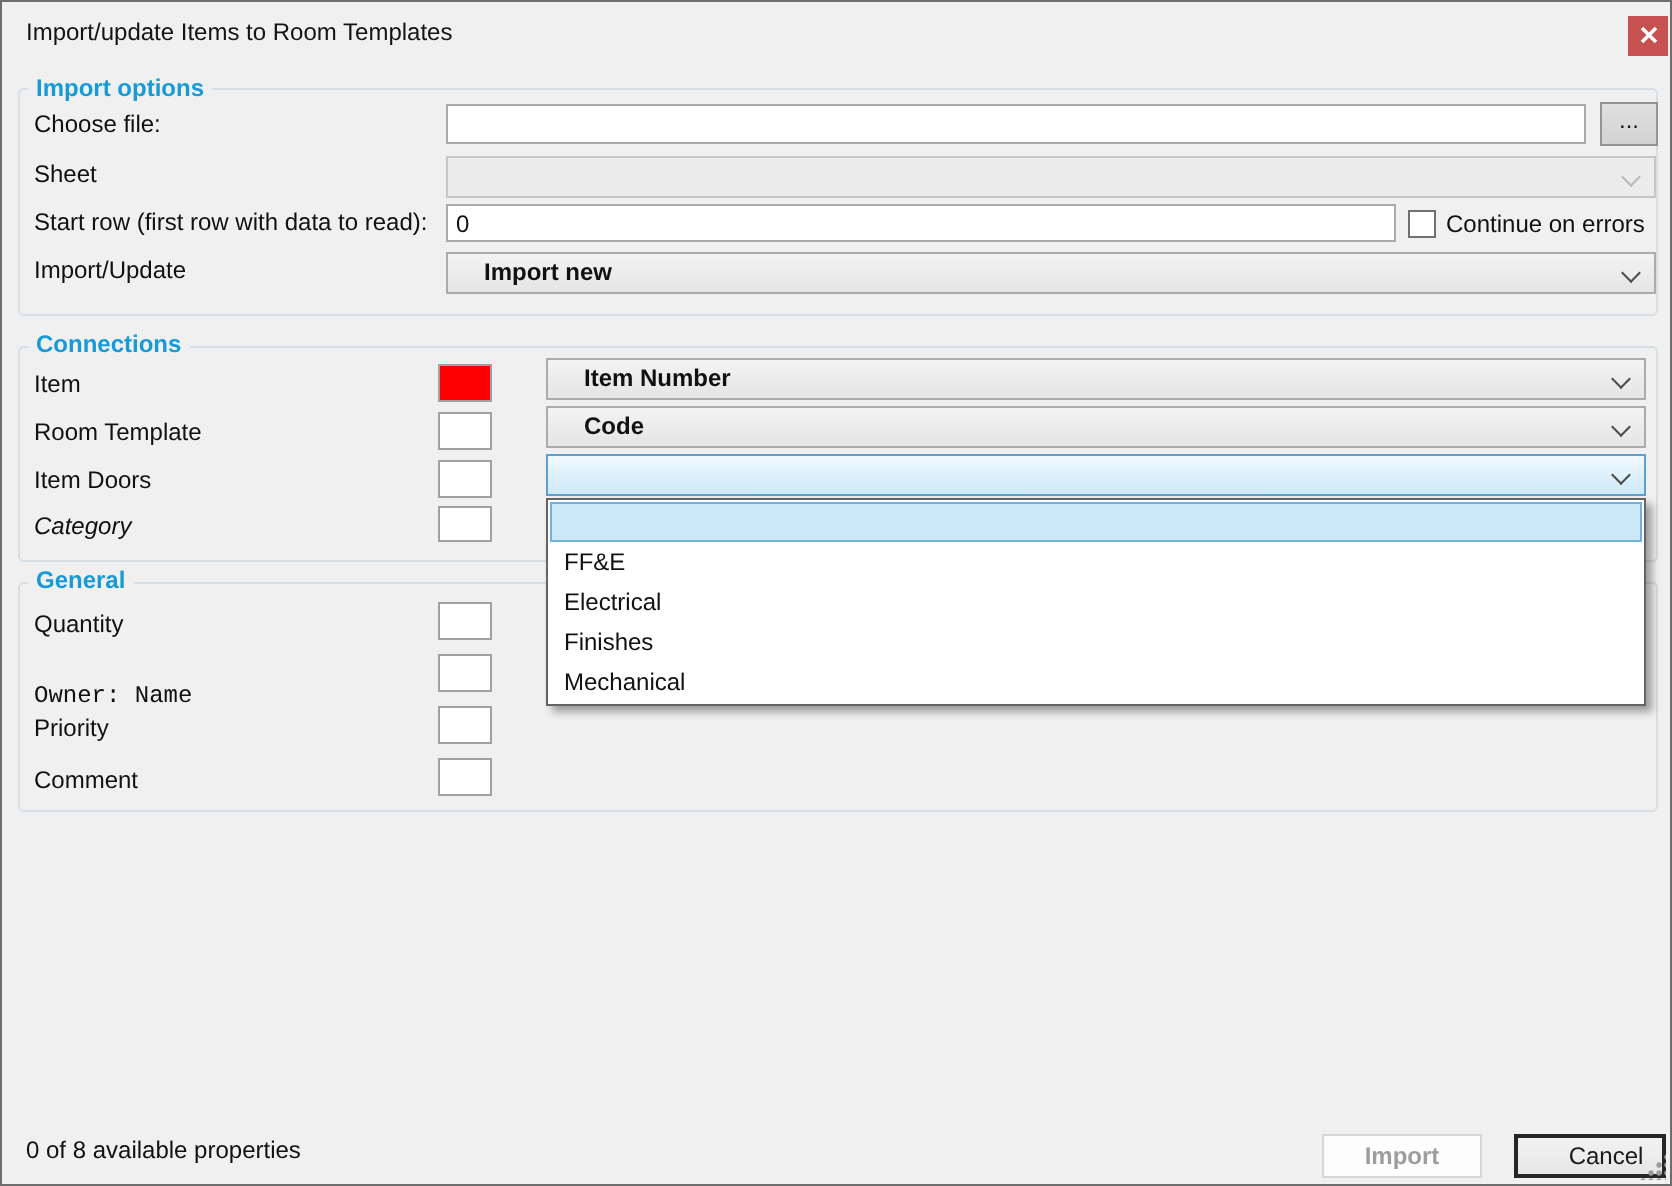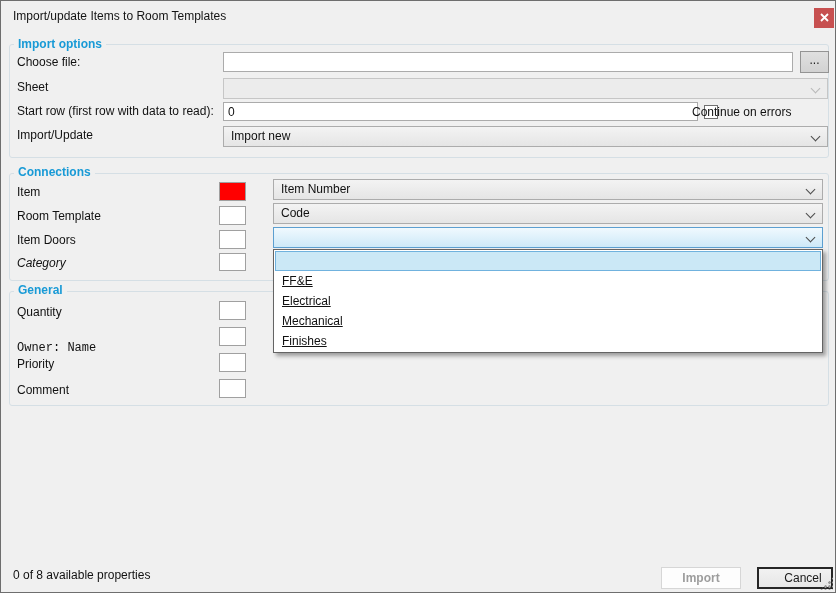--- a/index.html
+++ b/index.html
@@ -13,34 +13,34 @@
   .title{position:absolute;left:12px;top:8px;font-size:12px;color:#141414;}
   .close-btn{position:absolute;left:813px;top:7px;width:20px;height:20px;background:#c75050;
     display:flex;align-items:center;justify-content:center;cursor:pointer;}
   
   .groupbox{position:absolute;border:1px solid #d5dfe5;border-radius:3px;box-sizing:border-box;}
   .group-header{position:absolute;background:#f0f0f0;padding:0 4px;font-weight:bold;color:#189ad6;font-size:12px;line-height:14px;}
   
   .tinput{position:absolute;background:#fff;border:1px solid #ababab;box-sizing:border-box;
     font-family:"Liberation Sans",sans-serif;font-size:12px;padding:0 0 0 4px;color:#111;}
   .combo{position:absolute;background:linear-gradient(#f3f3f3,#e5e5e5);border:1px solid #acacac;
-    box-sizing:border-box;line-height:19px;padding-left:7px;color:#111;}
+    box-sizing:border-box;line-height:19px;padding-left:18px;color:#111;font-weight:bold;}
   .combo.disabled{background:#ececec;border-color:#c6c6c6;color:#8a8a8a;}
   .combo.open{background:linear-gradient(#f0f9fe,#cde9f8);border-color:#5c9fd0;}
   .chev{position:absolute;right:8px;top:6px;width:6px;height:6px;
     border-right:1.6px solid #4c4c4c;border-bottom:1.6px solid #4c4c4c;transform:rotate(45deg);}
   .chev.light{border-color:#b9b9b9;}
   .swatch{position:absolute;width:27px;height:19px;background:#fff;border:1px solid #a0a0a0;box-sizing:border-box;}
   .swatch.red{background:#ff0000;}
   .checkbox{position:absolute;width:14px;height:14px;background:#fff;border:1px solid #707070;box-sizing:border-box;}
   
   .popup{position:absolute;left:272px;top:248px;width:550px;background:#fff;
     border:1px solid #646464;box-sizing:border-box;box-shadow:3px 3px 4px rgba(0,0,0,0.35);
     padding:1px;z-index:10;}
-  .opt{height:20px;line-height:20px;padding-left:7px;box-sizing:border-box;color:#111;text-decoration:underline;}
+  .opt{height:20px;line-height:20px;padding-left:7px;box-sizing:border-box;color:#111;}
   .opt.selected{background:#cbe8f6;border:1px solid #70b2de;height:20px;line-height:18px;}
   
   .btn{position:absolute;box-sizing:border-box;text-align:center;font-size:12px;
     background:linear-gradient(#f2f2f2,#e6e6e6);border:1px solid #adadad;line-height:20px;cursor:pointer;}
   .btn.disabled{background:#fdfdfd;border-color:#d6d6d6;color:#9d9d9d;cursor:default;}
   .btn.focused{border:1px solid #262626;box-shadow:inset 0 0 0 1px #262626;padding-left:16px;}
   .grip{position:absolute;right:2px;bottom:2px;width:13px;height:13px;
     background-image:radial-gradient(circle at 1.5px 1.5px,#9a9a9a 1.1px,transparent 1.6px);
     background-size:4px 4px;clip-path:polygon(100% 0,100% 100%,0 100%);}
 </style>
@@ -67,21 +67,21 @@
 
   <div class="lbl" style="left:16px;top:79px;">Sheet</div>
   <div class="combo disabled" style="left:222px;top:77px;width:605px;height:21px;">
     <span></span>
     <span class="chev light"></span>
   </div>
 
   <div class="lbl" style="left:16px;top:103px;">Start row (first row with data to read):</div>
   <input class="tinput" style="left: 222px; top: 101px; width: 475px; height: 19px;" value="0">
   <div class="checkbox" style="left:703px;top:104px;"></div>
-  <div class="lbl" style="left:691px;top:104px;">Continue on errors</div>
+  <div class="lbl" style="left:722px;top:104px;">Continue on errors</div>
 
   <div class="lbl" style="left:16px;top:127px;">Import/Update</div>
   <div class="combo" style="left:222px;top:125px;width:605px;height:21px;">
     <span>Import new</span>
     <span class="chev"></span>
   </div>
 
   <div class="groupbox" style="left:8px;top:172px;width:820px;height:108px;"></div>
   <div class="group-header" style="left:13px;top:164px;">Connections</div>
 
@@ -121,22 +121,22 @@
   <div class="lbl" style="left:16px;top:356px;">Priority</div>
   <div class="swatch" style="left:218px;top:352px;"></div>
 
   <div class="lbl" style="left:16px;top:382px;">Comment</div>
   <div class="swatch" style="left:218px;top:378px;"></div>
 
   <div class="popup">
     <div class="opt selected"></div>
     <div class="opt">FF&amp;E</div>
     <div class="opt">Electrical</div>
+    <div class="opt">Finishes</div>
     <div class="opt">Mechanical</div>
-    <div class="opt">Finishes</div>
   </div>
 
   <div class="lbl" style="left:12px;top:567px;">0 of 8 available properties</div>
   <div class="btn disabled" style="left:660px;top:566px;width:80px;height:22px;font-weight:bold;">Import</div>
   <div class="btn focused" style="left:756px;top:566px;width:76px;height:22px;">Cancel</div>
   <div class="grip"></div>
 
 </div>
 
 </body></html>

